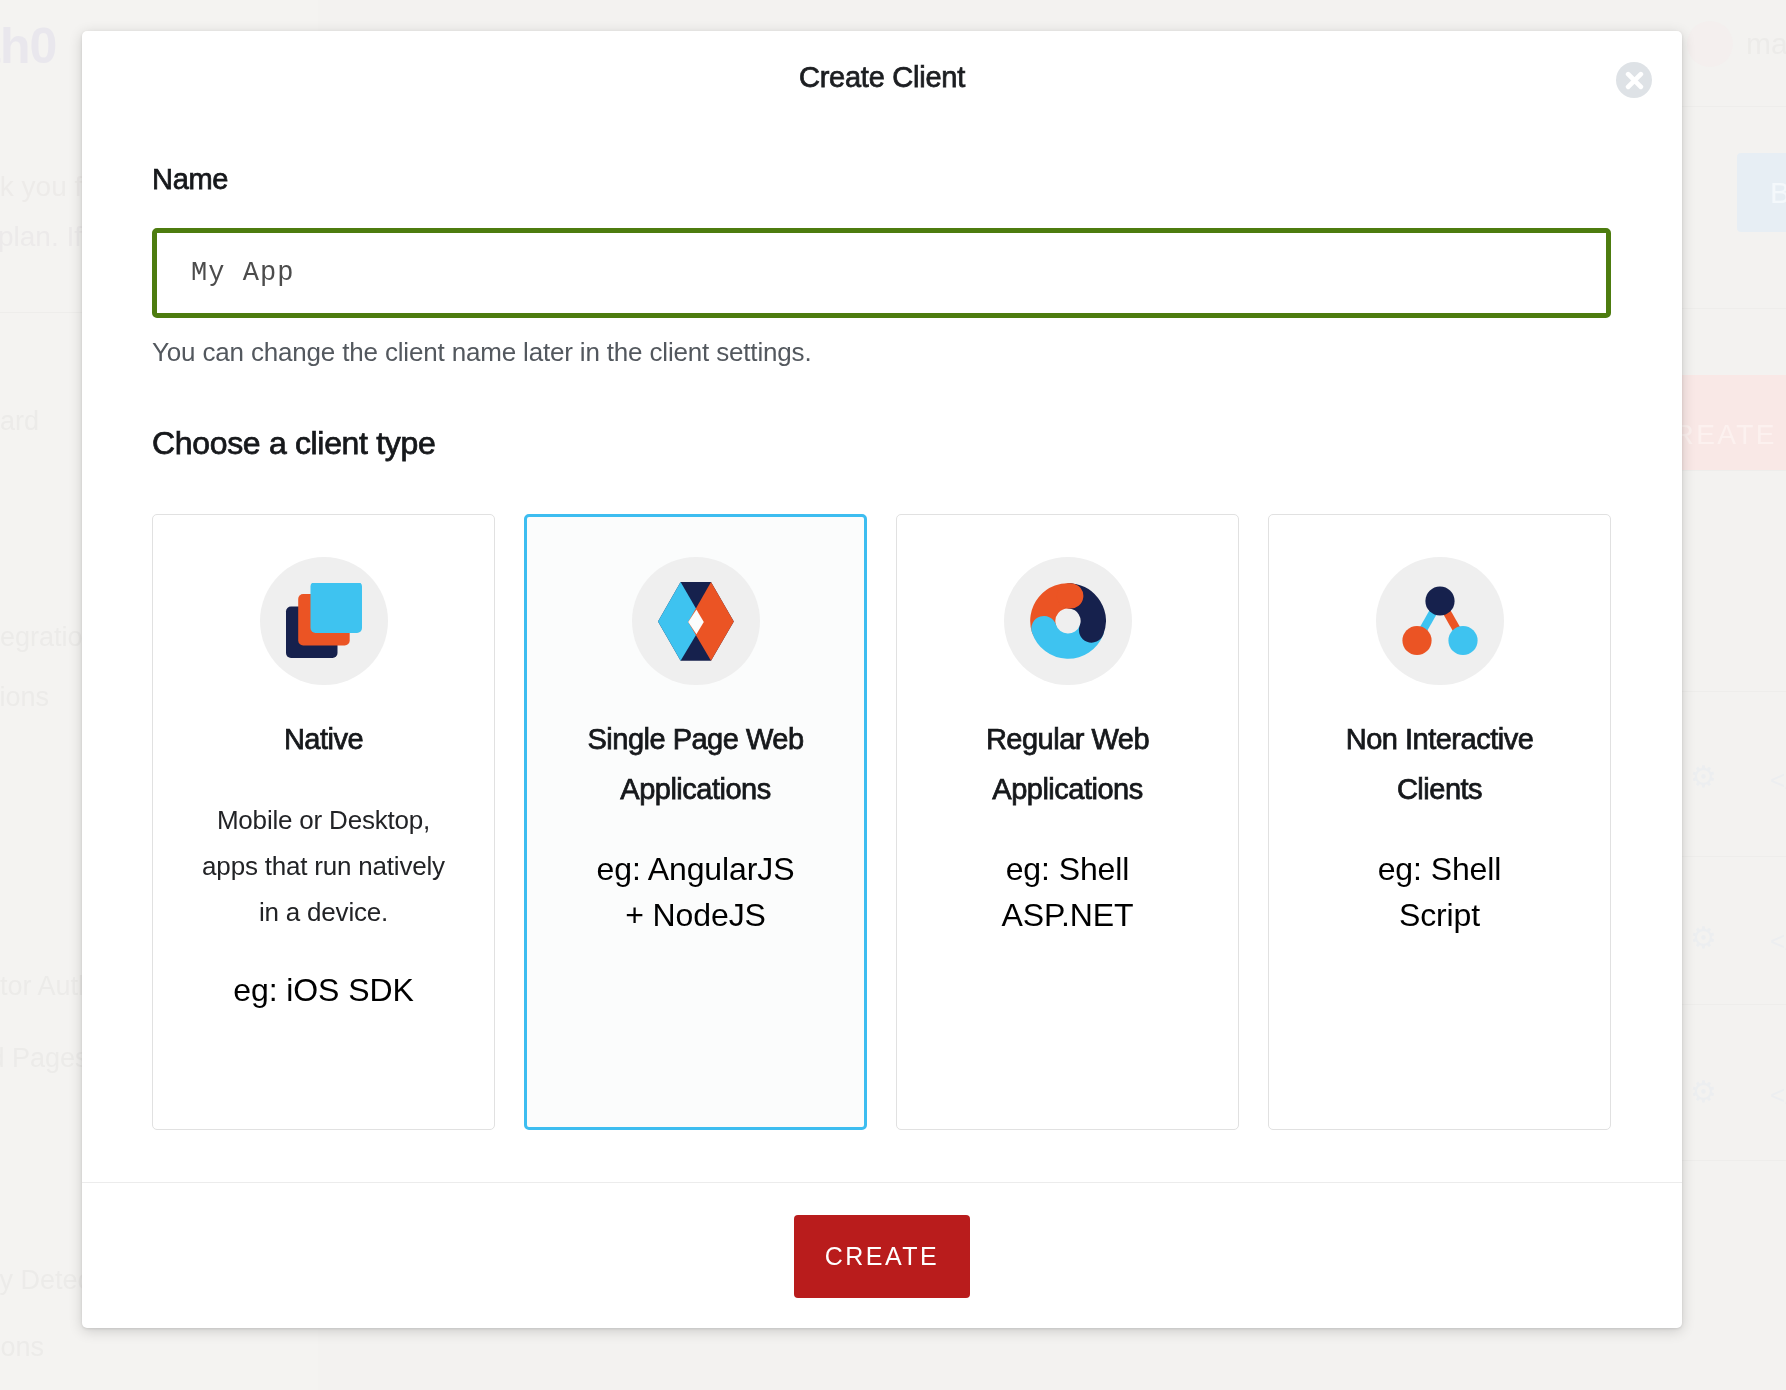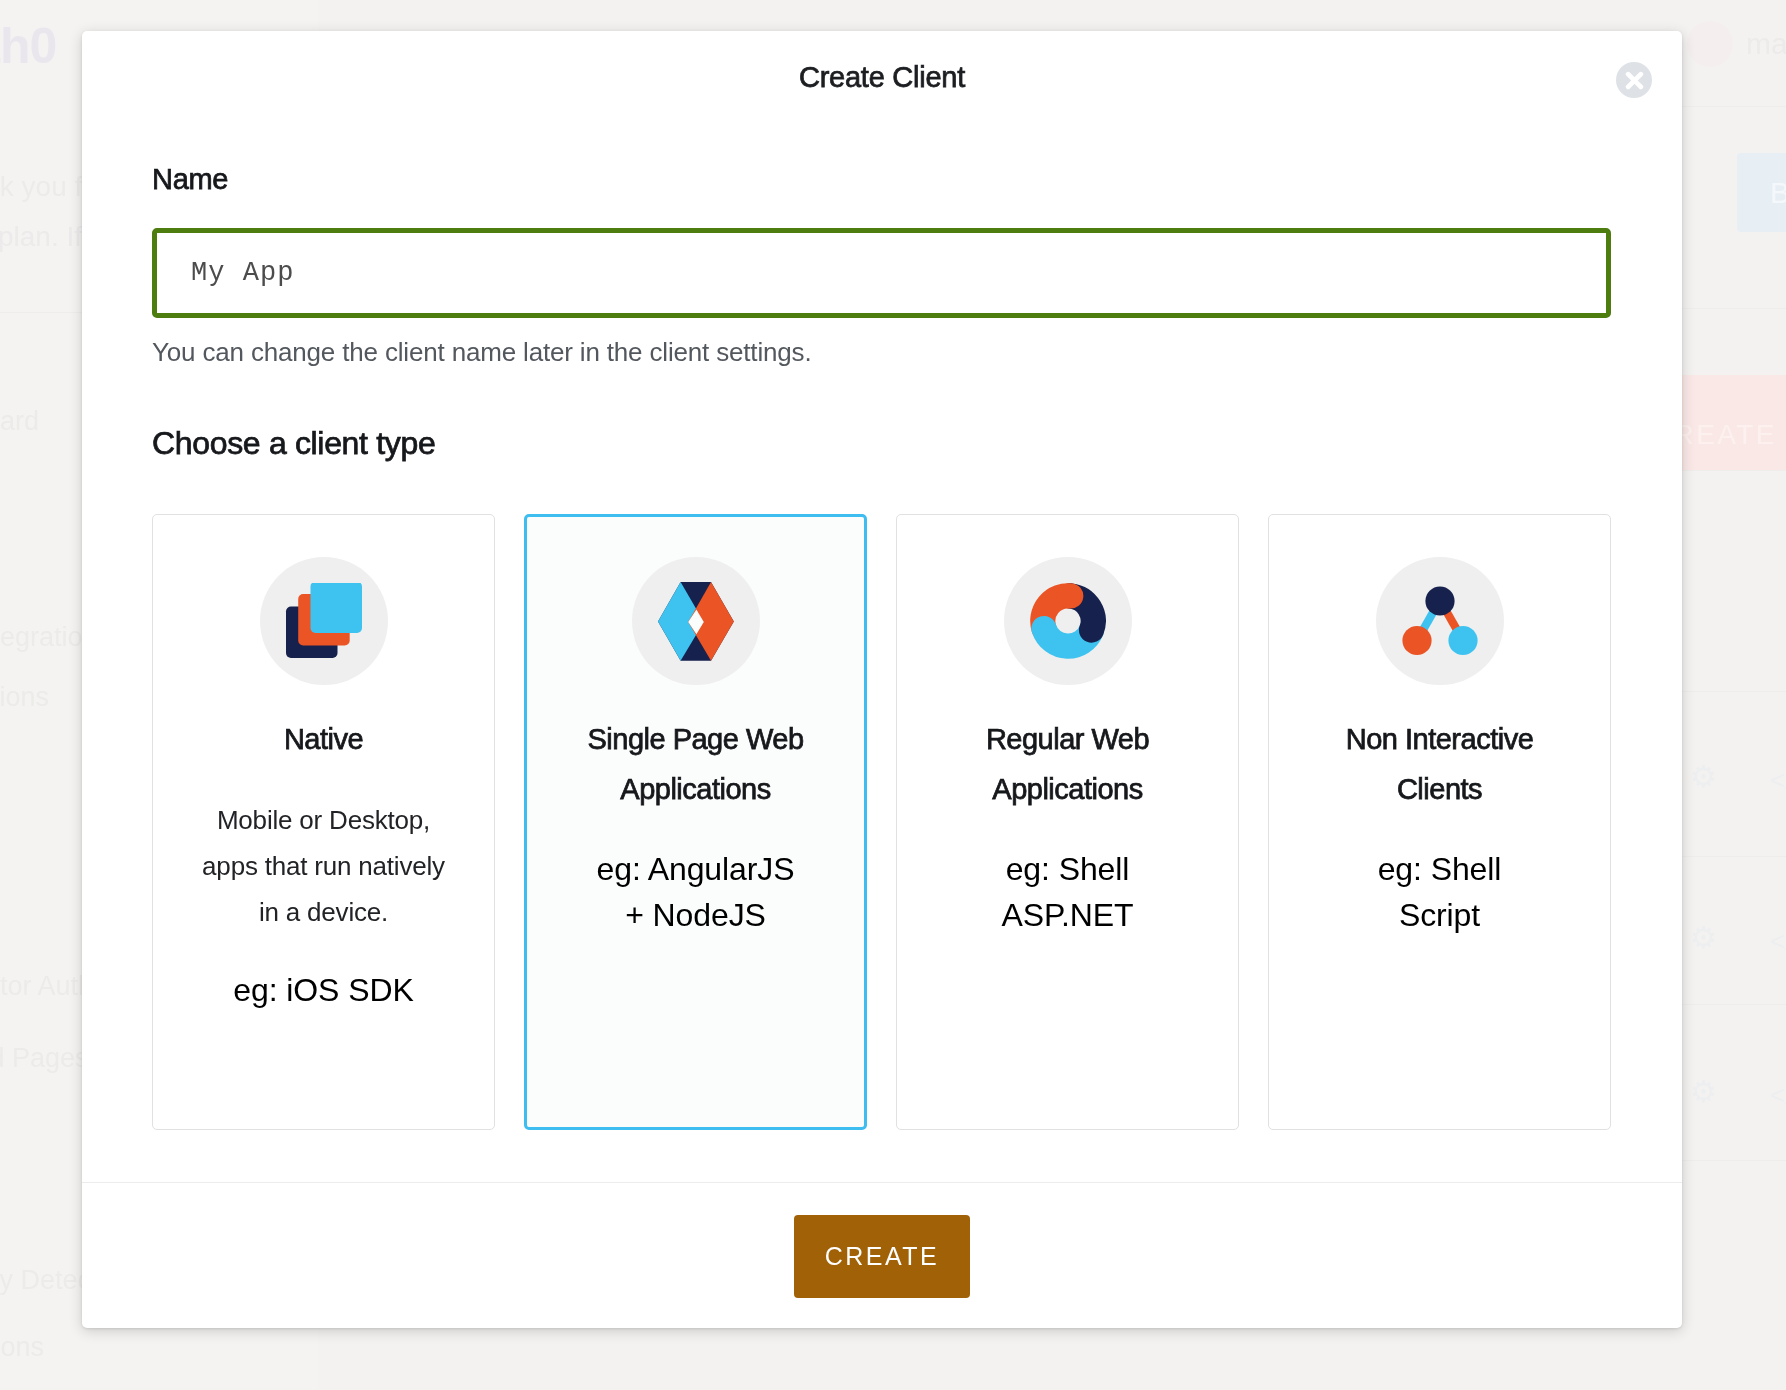--- a/index.html
+++ b/index.html
@@ -71,21 +71,21 @@
   }
   .icon-wrap { margin-top:42px; width:128px; height:128px; border-radius:50%; background:#efefef;
      display:flex; align-items:center; justify-content:center; }
   .card-title { margin-top:29px; font-size:29px; font-weight:400; color:#16181b; text-align:center; line-height:50px; width:262px; letter-spacing:-0.5px; -webkit-text-stroke:0.75px #16181b;}
   .card-desc { margin-top:33px; font-size:26px; color:#222326; text-align:center; line-height:46px; width:252px; letter-spacing:-0.2px;}
   .card-eg { margin-top:32px; font-size:32px; color:#000000; text-align:center; line-height:46px; width:210px; letter-spacing:-0.1px;}
 
   .footer { position:absolute; left:0; top:1151px; width:1600px; height:146px; border-top:1px solid #ececec;
     display:flex; align-items:center; justify-content:center; }
   .create-btn {
-    width:176px; height:83px; background:#a16207; color:#fff; border:none; border-radius:4px;
+    width:176px; height:83px; background:#b91c1c; color:#fff; border:none; border-radius:4px;
     font-family:"Liberation Sans", sans-serif; font-size:25px; letter-spacing:2.5px; cursor:pointer;
     margin-top:1px;
   }
 </style>
 </head>
 <body>
 
 <div id="bg">
   <div class="bg-sidebar"></div>
   <div class="bg-logo">auth0</div>

